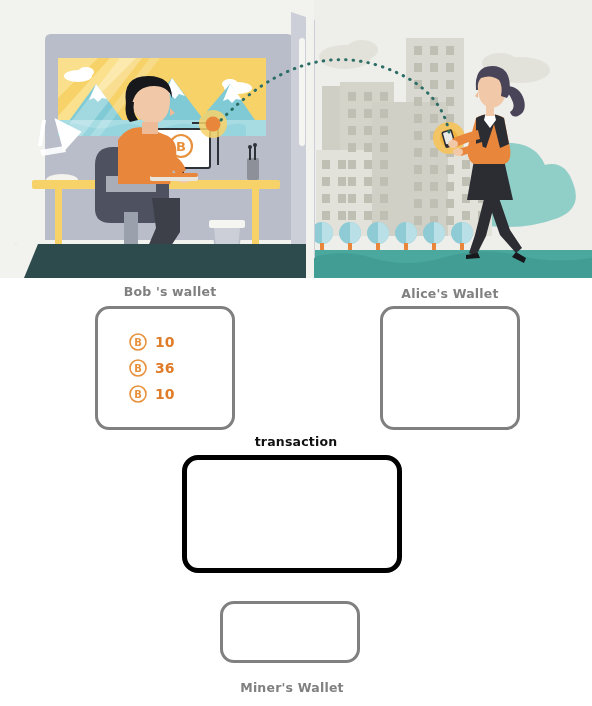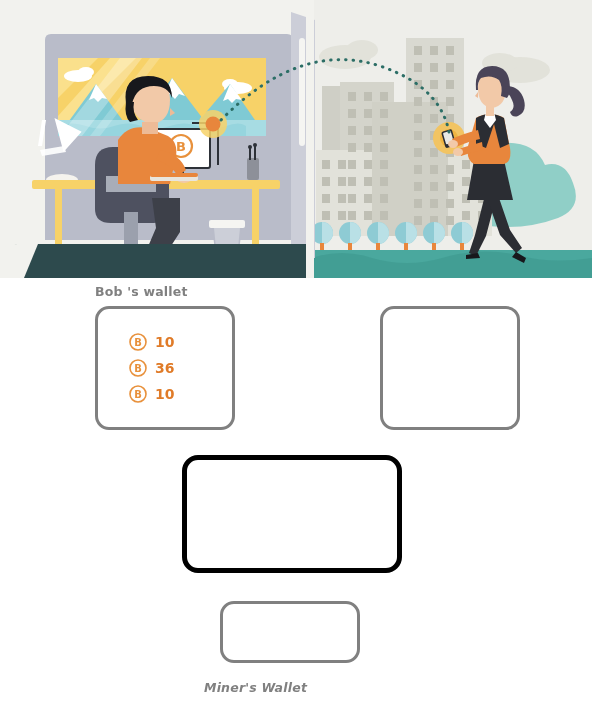--- a/index.html
+++ b/index.html
@@ -28,20 +28,21 @@
   .illustration svg { display: block; }
 
   
   .wallet-label {
     position: absolute;
     font-weight: bold;
     font-size: 12.5px;
     color: #808080;
     letter-spacing: 0.2px;
     white-space: nowrap;
+    text-align: center;
   }
   .wallet-label.dark {
     color: #111111;
   }
   .wallet-box {
     position: absolute;
     background: #ffffff;
     box-sizing: border-box;
   }
   .wallet-box.gray {
@@ -398,29 +399,31 @@
         <svg class="coin-icon" viewBox="0 0 20 20">
           <circle cx="10" cy="10" r="8" fill="none" stroke="#e8913c" stroke-width="1.6"></circle>
           <text x="10" y="14" font-family="DejaVu Sans, sans-serif" font-size="10" font-weight="bold" fill="#e8913c" text-anchor="middle">B</text>
         </svg>
         <span class="coin-amount">10</span>
       </div>
 
     </div>
   </div>
 
+  <div class="wallet-label" style="left:378px; top:286px; width:144px;">Alice's Wallet</div>
 
   <div class="wallet-box gray" style="left:380px; top:306px; width:140px; height:124px;">
     <div class="coin-rows"></div>
   </div>
 
+  <div class="wallet-label dark" style="left:218px; top:434px; width:156px;">transaction</div>
 
   <div class="wallet-box black" style="left:182px; top:455px; width:220px; height:118px;">
     <div class="coin-rows"></div>
   </div>
 
   <div class="wallet-box gray" style="left:220px; top:601px; width:140px; height:62px;">
     <div class="coin-rows"></div>
   </div>
 
-  <div class="wallet-label" style="left:204px; top:680px; width:144px;font-style:italic;">Miner's Wallet</div>
+  <div class="wallet-label" style="left:220px; top:680px; width:144px;">Miner's Wallet</div>
 
 </div>
 
 </body></html>

